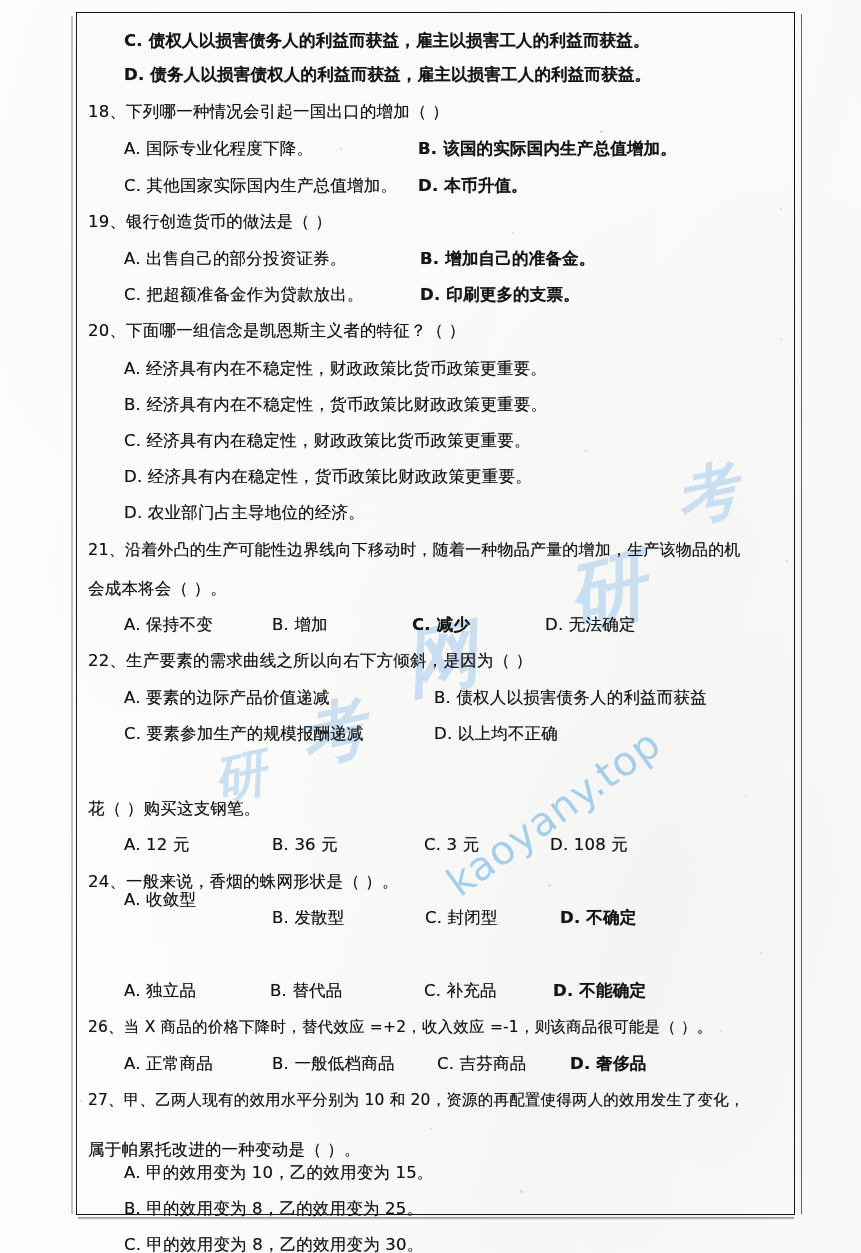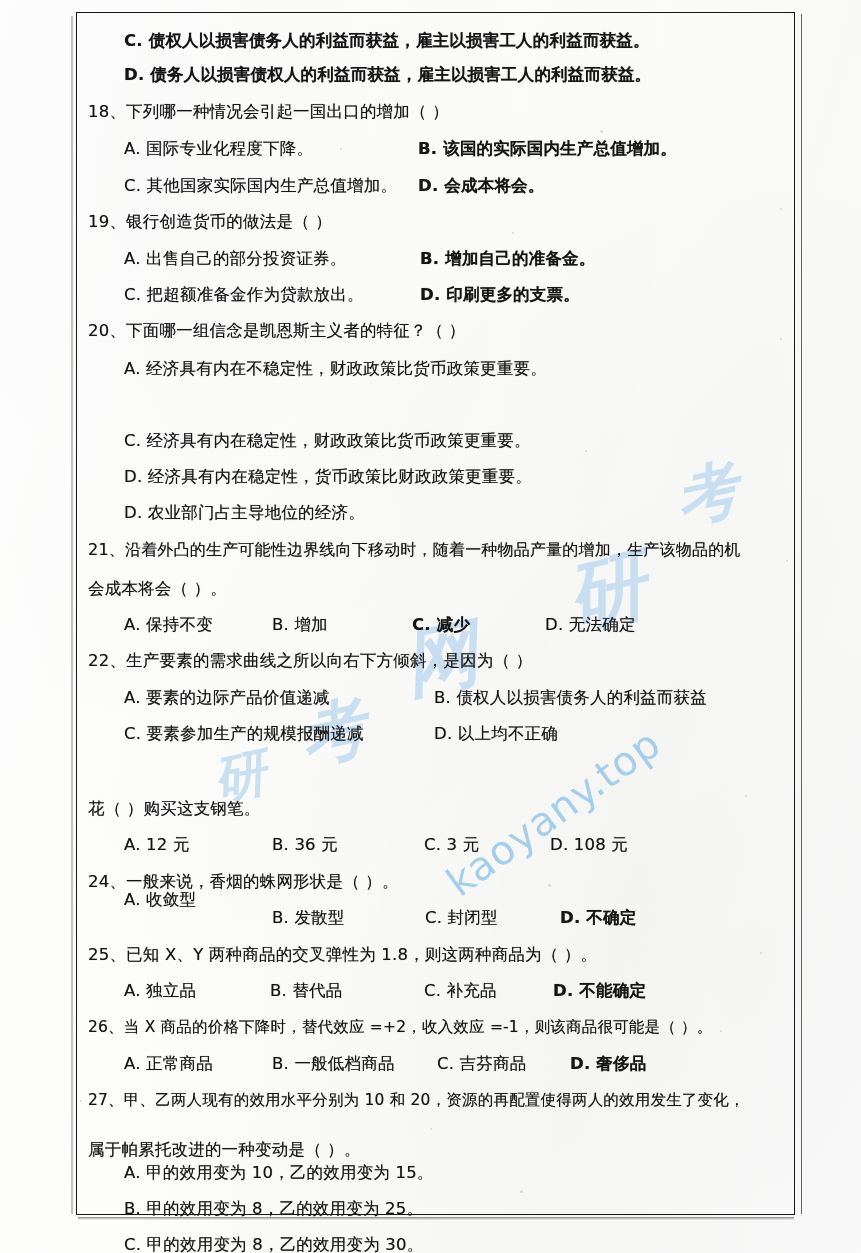--- a/index.html
+++ b/index.html
@@ -178,30 +178,31 @@
 
   <div class="content">
 
     <div class="ln opt opt-b ind2" style="top:30px;">C.  债权人以损害债务人的利益而获益，雇主以损害工人的利益而获益。</div>
     <div class="ln opt opt-b ind2" style="top:64px;">D.  债务人以损害债权人的利益而获益，雇主以损害工人的利益而获益。</div>
 
     <div class="ln q" style="top:101px;">18、下列哪一种情况会引起一国出口的增加（      ）</div>
     <div class="ln opt ind2" style="top:138px;">A.  国际专业化程度下降。</div>
     <div class="ln opt opt-b" style="left:418px;top:138px;">B.  该国的实际国内生产总值增加。</div>
     <div class="ln opt ind2" style="top:175px;">C.  其他国家实际国内生产总值增加。</div>
-    <div class="ln opt opt-b" style="left:418px;top:175px;">D.  会成本将会。</div>
+    <div class="ln opt opt-b" style="left:418px;top:175px;">D.  本币升值。</div>
 
     <div class="ln q-light" style="top:211px;">19、银行创造货币的做法是（      ）</div>
     <div class="ln opt ind2" style="top:248px;">A.  出售自己的部分投资证券。</div>
     <div class="ln opt opt-b" style="left:420px;top:248px;">B.  增加自己的准备金。</div>
     <div class="ln opt ind2" style="top:284px;">C.  把超额准备金作为贷款放出。</div>
     <div class="ln opt opt-b" style="left:420px;top:284px;">D.  印刷更多的支票。</div>
 
     <div class="ln q" style="top:320px;">20、下面哪一组信念是凯恩斯主义者的特征？（      ）</div>
     <div class="ln opt ind2" style="top:358px;">A.  经济具有内在不稳定性，财政政策比货币政策更重要。</div>
+    <div class="ln opt ind2" style="top:394px;">B.  经济具有内在不稳定性，货币政策比财政政策更重要。</div>
     <div class="ln opt ind2" style="top:430px;">C.  经济具有内在稳定性，财政政策比货币政策更重要。</div>
     <div class="ln opt ind2" style="top:466px;">D.  经济具有内在稳定性，货币政策比财政政策更重要。</div>
     <div class="ln opt ind2" style="top:502px;">D.  农业部门占主导地位的经济。</div>
 
     <div class="ln q" style="top:540px;font-size:16px;">21、沿着外凸的生产可能性边界线向下移动时，随着一种物品产量的增加，生产该物品的机</div>
     <div class="ln q" style="top:578px;">会成本将会（      ）。</div>
     <div class="ln opt ind2" style="top:614px;">A.  保持不变</div>
     <div class="ln opt" style="left:272px;top:614px;">B.  增加</div>
     <div class="ln opt opt-b" style="left:412px;top:614px;">C.  减少</div>
     <div class="ln opt" style="left:545px;top:614px;">D.  无法确定</div>
@@ -217,21 +218,20 @@
     <div class="ln opt" style="left:272px;top:834px;">B. 36 元</div>
     <div class="ln opt" style="left:424px;top:834px;">C. 3 元</div>
     <div class="ln opt" style="left:550px;top:834px;">D. 108 元</div>
 
     <div class="ln q-light" style="top:871px;">24、一般来说，香烟的蛛网形状是（      ）。</div>
     <div class="ln opt ind2" style="top:889px;">A. 收敛型</div>
     <div class="ln opt" style="left:272px;top:907px;">B. 发散型</div>
     <div class="ln opt" style="left:425px;top:907px;">C. 封闭型</div>
     <div class="ln opt opt-b" style="left:560px;top:907px;">D. 不确定</div>
 
-    <div class="ln q-light" style="top:944px;">25、已知 X、Y 两种商品的交叉弹性为 1.8，则这两种商品为（      ）。</div>
     <div class="ln opt ind2" style="top:980px;">A. 独立品</div>
     <div class="ln opt" style="left:270px;top:980px;">B. 替代品</div>
     <div class="ln opt" style="left:424px;top:980px;">C. 补充品</div>
     <div class="ln opt opt-b" style="left:553px;top:980px;">D. 不能确定</div>
 
     <div class="ln q-light" style="top:1017px;font-size:15.5px;">26、当 X 商品的价格下降时，替代效应 =+2，收入效应 =-1，则该商品很可能是（      ）。</div>
     <div class="ln opt ind2" style="top:1053px;">A. 正常商品</div>
     <div class="ln opt" style="left:272px;top:1053px;">B. 一般低档商品</div>
     <div class="ln opt" style="left:437px;top:1053px;">C. 吉芬商品</div>
     <div class="ln opt opt-b" style="left:570px;top:1053px;">D. 奢侈品</div>

